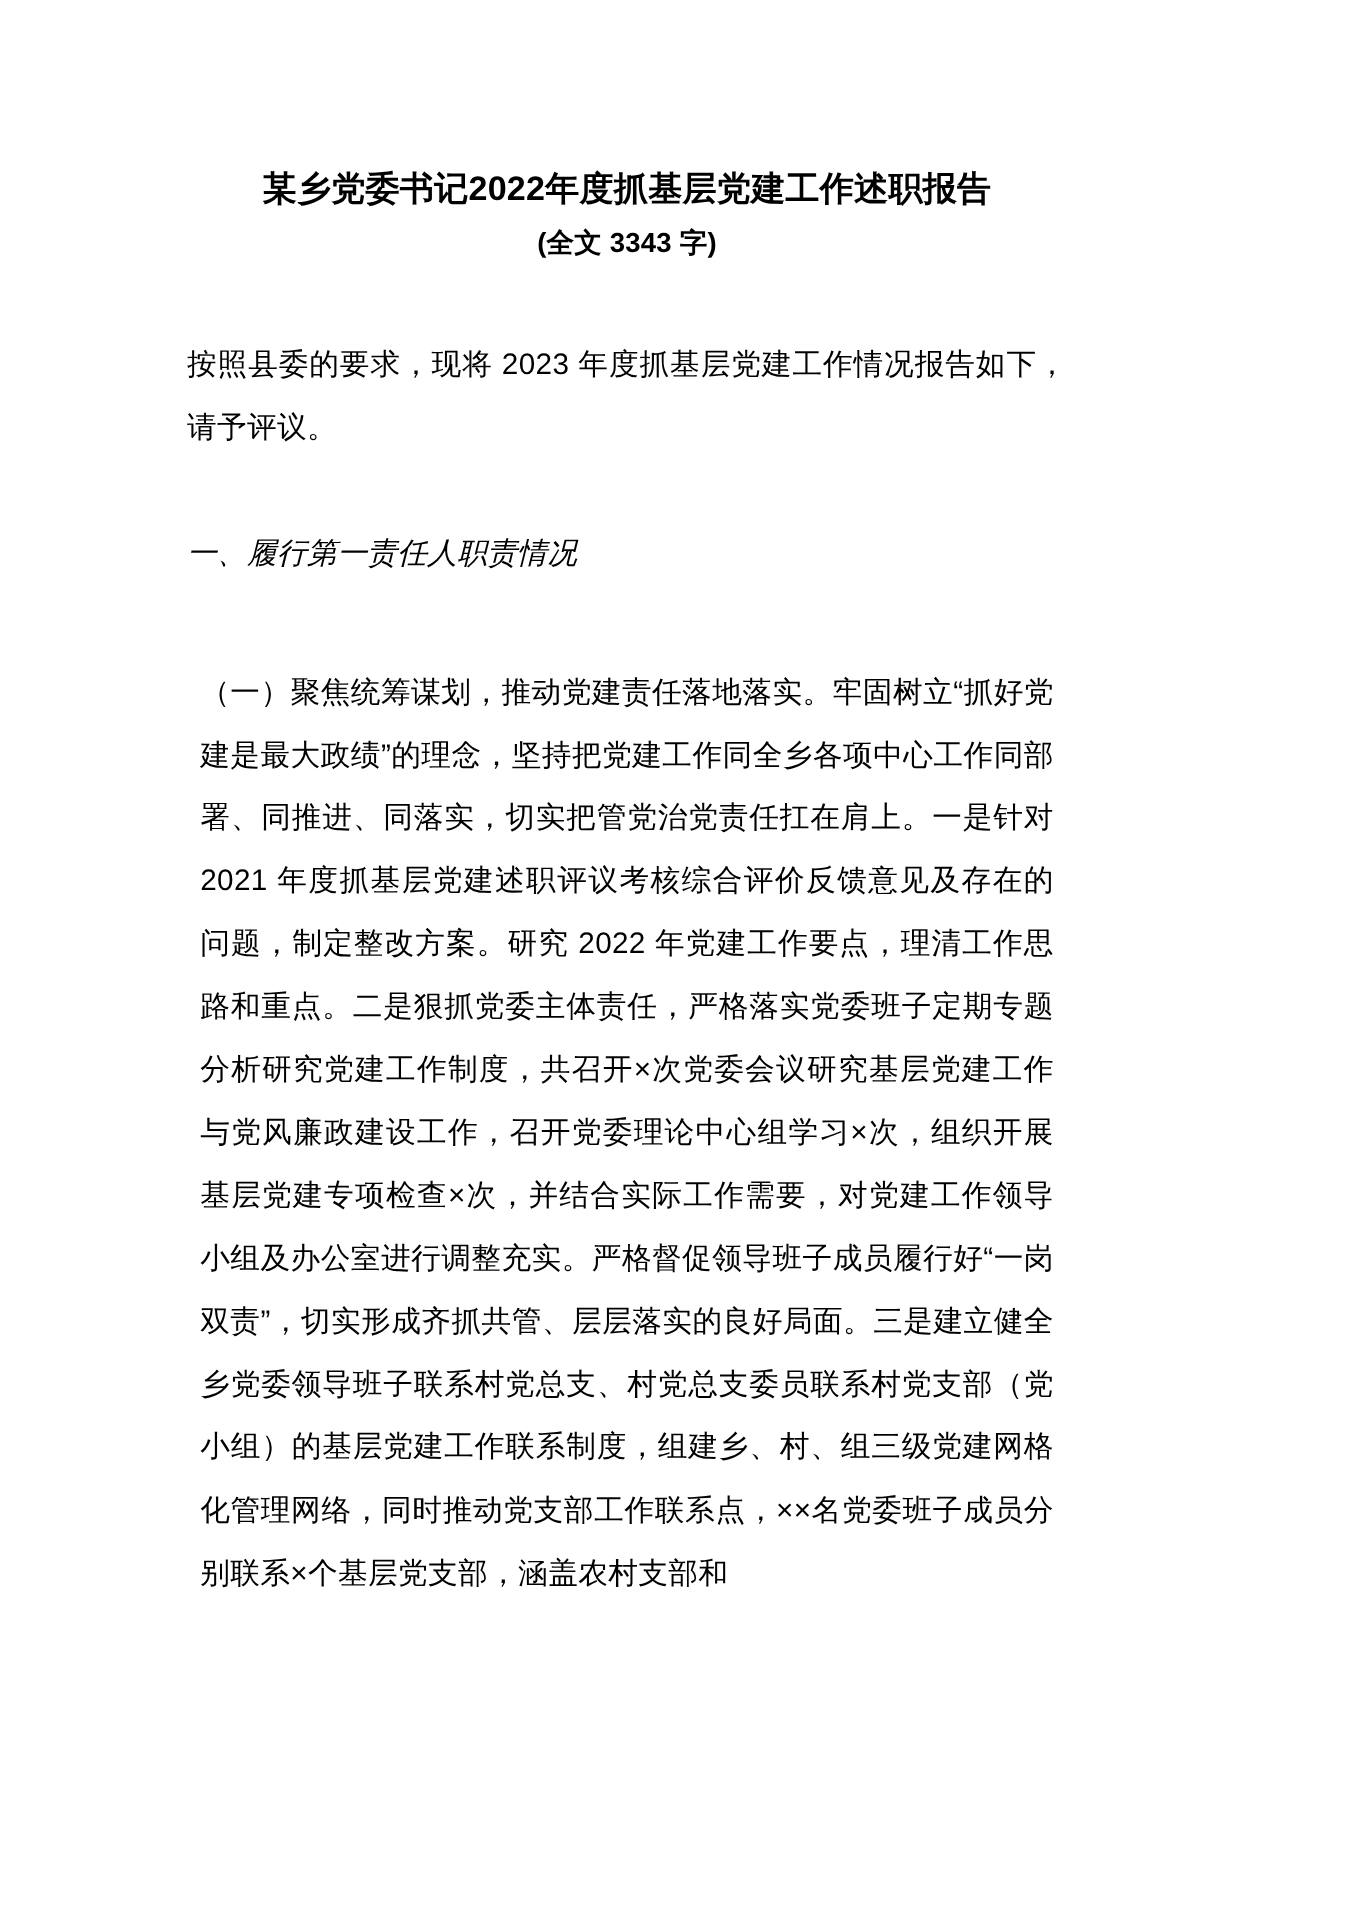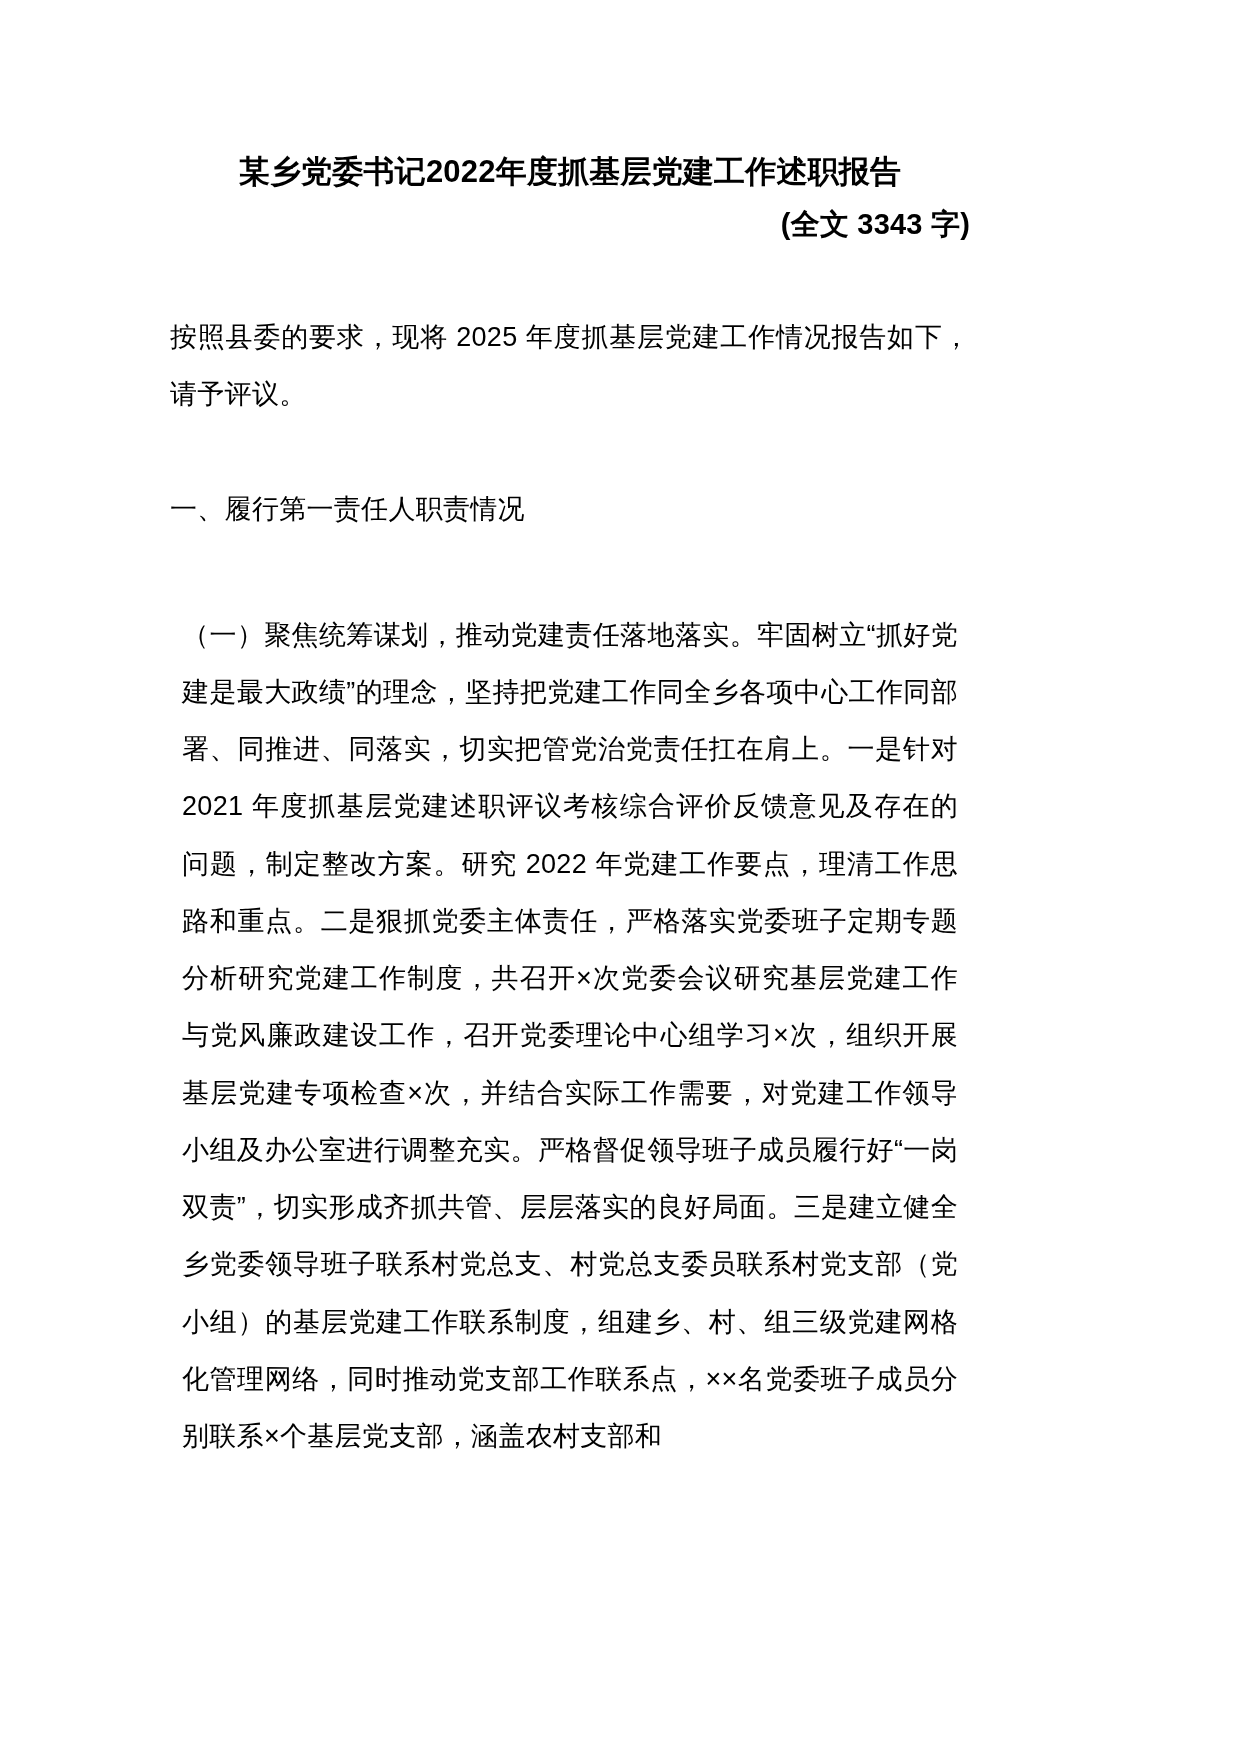--- a/index.html
+++ b/index.html
@@ -32,23 +32,23 @@
   .doc-title {
     font-size: 31px;
     font-weight: bold;
     text-align: center;
     line-height: 1.55;
     letter-spacing: 0.2px;
     margin: 0;
     padding-top: 148px;
   }
   .doc-subtitle {
-    font-size: 29px;
+    font-size: 25px;
     font-weight: bold;
-    text-align: right;
+    text-align: center;
     line-height: 1.55;
     letter-spacing: 0.2px;
     margin: 0;
     padding-top: 6px;
   }
   .lead-para {
     font-size: 27px;
     line-height: 2.12;
     text-align: justify;
     text-justify: inter-ideograph;
@@ -56,20 +56,21 @@
     padding-top: 62px;
     letter-spacing: 0.3px;
   }
   .section-heading {
     font-size: 27px;
     line-height: 2.12;
     text-align: left;
     margin: 0;
     padding-top: 58px;
     letter-spacing: 0.3px;
+    font-style: italic;
   }
   .body-para {
     font-size: 27px;
     line-height: 2.12;
     text-align: justify;
     text-justify: inter-ideograph;
     margin: 12px;
     padding-top: 56px;
     letter-spacing: 0.3px;
   }
@@ -77,20 +78,20 @@
 </head>
 <body>
 
 <div class="page">
   <div class="content">
 
     <h1 class="doc-title">某乡党委书记2022年度抓基层党建工作述职报告</h1>
 
     <h2 class="doc-subtitle">(全文 3343 字)</h2>
 
-    <p class="lead-para">按照县委的要求，现将 2025 年度抓基层党建工作情况报告如下，请予评议。</p>
+    <p class="lead-para">按照县委的要求，现将 2023 年度抓基层党建工作情况报告如下，请予评议。</p>
 
     <p class="section-heading">一、履行第一责任人职责情况</p>
 
     <p class="body-para">（一）聚焦统筹谋划，推动党建责任落地落实。牢固树立“抓好党建是最大政绩”的理念，坚持把党建工作同全乡各项中心工作同部署、同推进、同落实，切实把管党治党责任扛在肩上。一是针对 2021 年度抓基层党建述职评议考核综合评价反馈意见及存在的问题，制定整改方案。研究 2022 年党建工作要点，理清工作思路和重点。二是狠抓党委主体责任，严格落实党委班子定期专题分析研究党建工作制度，共召开×次党委会议研究基层党建工作与党风廉政建设工作，召开党委理论中心组学习×次，组织开展基层党建专项检查×次，并结合实际工作需要，对党建工作领导小组及办公室进行调整充实。严格督促领导班子成员履行好“一岗双责”，切实形成齐抓共管、层层落实的良好局面。三是建立健全乡党委领导班子联系村党总支、村党总支委员联系村党支部（党小组）的基层党建工作联系制度，组建乡、村、组三级党建网格化管理网络，同时推动党支部工作联系点，××名党委班子成员分别联系×个基层党支部，涵盖农村支部和</p>
 
   </div>
 </div>
 
 </body></html>

